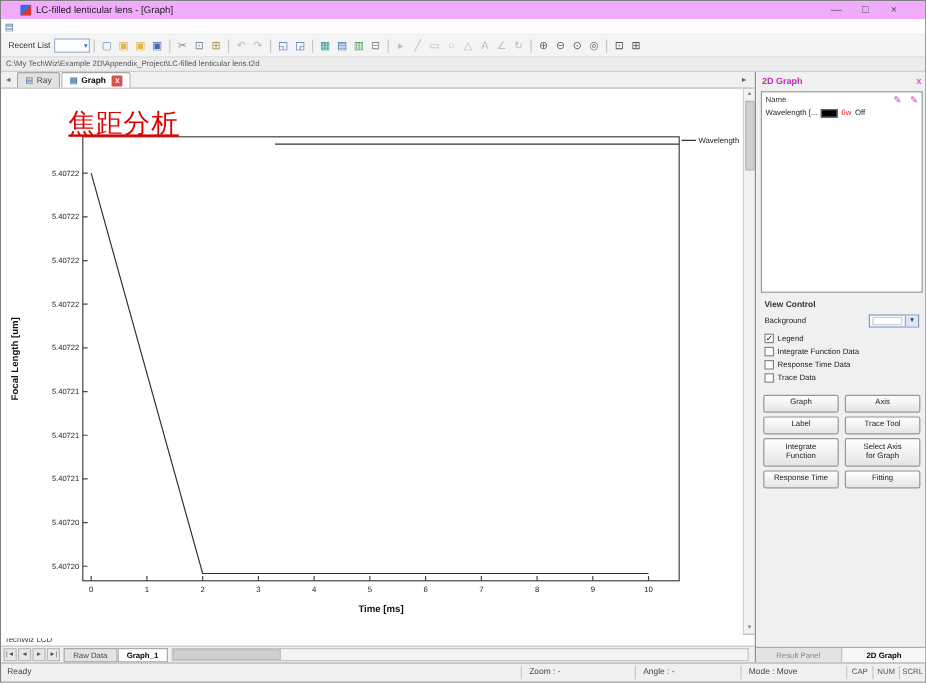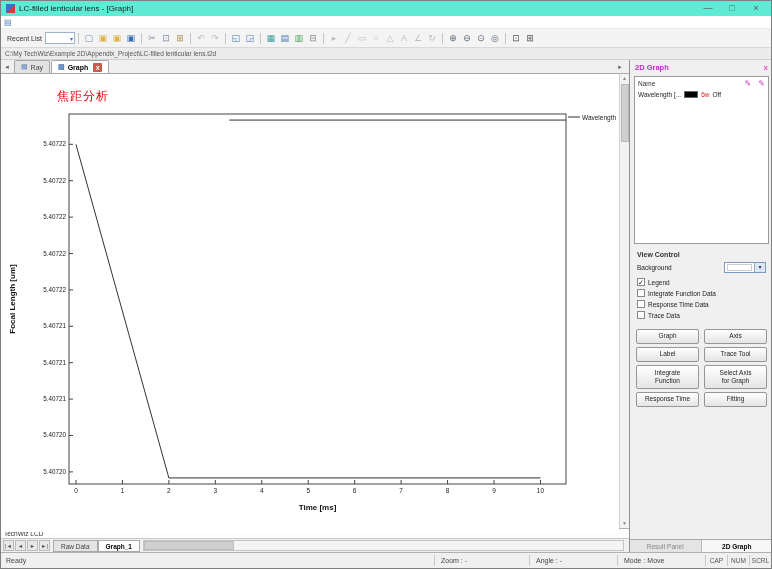--- a/index.html
+++ b/index.html
@@ -1,21 +1,21 @@
 <!DOCTYPE html>
 <html><head>
 <meta charset="utf-8">
 <style>
   html,body{margin:0;padding:0;}
   body{width:772px;height:569px;font-family:"Liberation Sans",sans-serif;overflow:hidden;background:#fff;}
   *{box-sizing:border-box;}
   .window{width:772px;height:569px;border:1px solid #7f7f7f;display:flex;flex-direction:column;background:#f0f0f0;overflow:hidden;}
 
   
-  .titlebar{height:15px;background:#5eead4;display:flex;align-items:center;padding:0 3px;flex:0 0 auto;}
+  .titlebar{height:15px;background:#f0abfc;display:flex;align-items:center;padding:0 14px;flex:0 0 auto;}
   .app-icon{width:9px;height:9px;background:linear-gradient(135deg,#3a6fd8 50%,#d83a3a 50%);margin:0 4px 0 2px;flex:0 0 auto;}
   .title-text{font-size:8px;color:#222;white-space:nowrap;}
   .win-controls{margin-left:auto;display:flex;}
   .win-btn{width:24px;height:13px;font-size:9px;line-height:13px;text-align:center;color:#555;cursor:default;}
 
   
   .menubar{height:13px;background:#ffffff;display:flex;align-items:center;font-size:8px;color:#222;flex:0 0 auto;border-bottom:1px solid #ececec;}
   .menu-doc-icon{color:#4878b4;font-size:8px;margin:0 4px 0 3px;}
   .menu-item{padding:0 5px;white-space:nowrap;}
 
@@ -37,21 +37,21 @@
   .doctabs{height:14px;background:#f0f0f0;border-bottom:1px solid #a8a8a8;display:flex;align-items:flex-end;flex:0 0 auto;}
   .tab-arrow{font-size:6px;color:#666;padding:0 4px 3px 3px;}
   .tab-arrow.right{margin-left:auto;padding-right:6px;}
   .doctab{height:13px;padding:0 6px;font-size:7px;display:flex;align-items:center;gap:3px;border:1px solid #a8a8a8;border-bottom:none;background:#e2e2e2;color:#444;border-radius:2px 2px 0 0;margin-right:1px;white-space:nowrap;}
   .doctab.active{background:#fff;font-weight:bold;color:#000;}
   .tab-ico{color:#4878b4;font-size:7px;}
   .tab-close{width:9px;height:9px;background:#d9534a;color:#fff;font-size:7px;line-height:9px;text-align:center;border-radius:1px;margin-left:2px;font-weight:bold;}
 
   .chart-wrap{flex:1;display:flex;min-height:0;background:#fff;}
   .chart-area{width:618px;height:458px;position:relative;background:#fff;}
-  .annotation{position:absolute;left:56px;top:14px;font-size:12px;letter-spacing:1px;font-family:"DejaVu Serif",serif;color:#dd0000;}
+  .annotation{position:absolute;left:56px;top:14px;font-size:22px;letter-spacing:1px;font-family:"DejaVu Serif",serif;color:#dd0000;text-decoration:underline;}
   svg text{font-family:"Liberation Sans",sans-serif;}
   .vscroll{width:10px;border-left:1px solid #d0d0d0;background:#f2f2f2;display:flex;flex-direction:column;align-items:center;}
   .vs-arrow{font-size:5px;color:#888;height:9px;line-height:9px;}
   .vs-arrow.bottom{margin-top:auto;}
   .vs-thumb{width:8px;height:58px;background:#cfcfcf;border:1px solid #b8b8b8;margin-top:1px;}
 
   .techwiz-row{height:10px;background:#fdfdfd;border-top:1px solid #b0b0b0;font-size:6.5px;color:#333;padding-left:3px;line-height:10px;flex:0 0 auto;}
   .sheetrow{height:14px;display:flex;align-items:center;background:#f0f0f0;border-top:1px solid #c8c8c8;flex:0 0 auto;padding:0 2px;}
   .sheet-nav{display:flex;margin-right:2px;}
   .nav-btn{font-size:5.5px;color:#555;border:1px solid #bbb;background:#e8e8e8;min-width:11px;height:11px;line-height:10px;text-align:center;margin-right:1px;padding:0 1px;}

